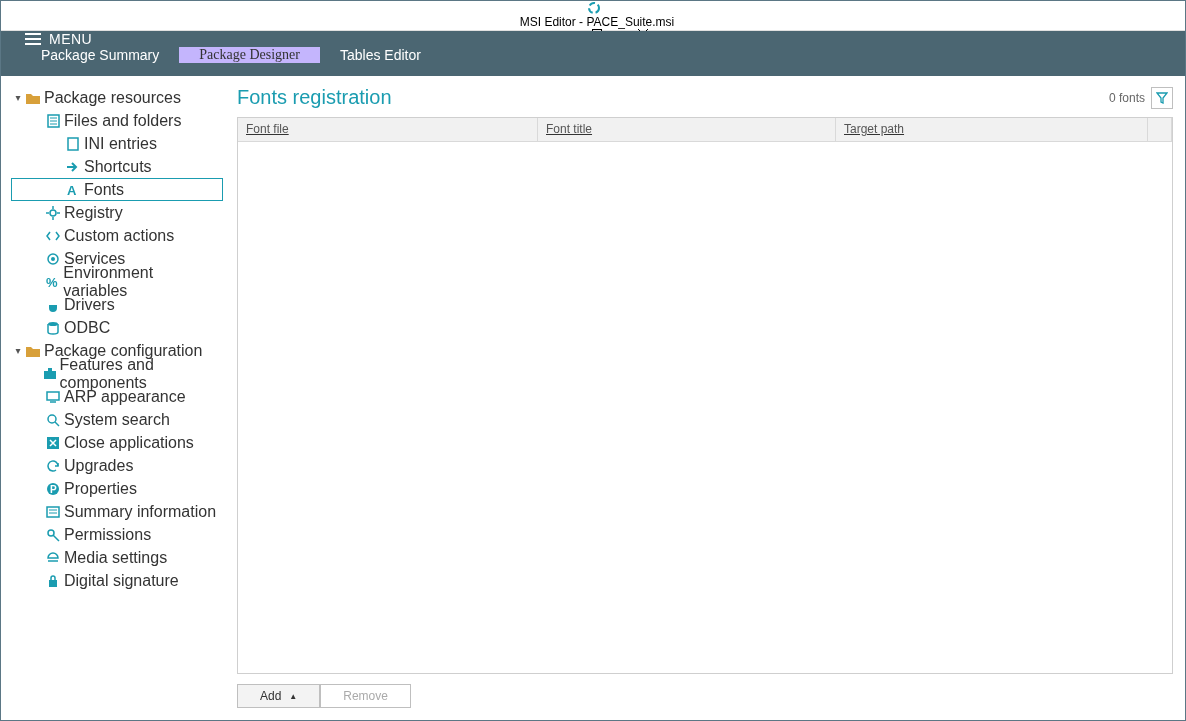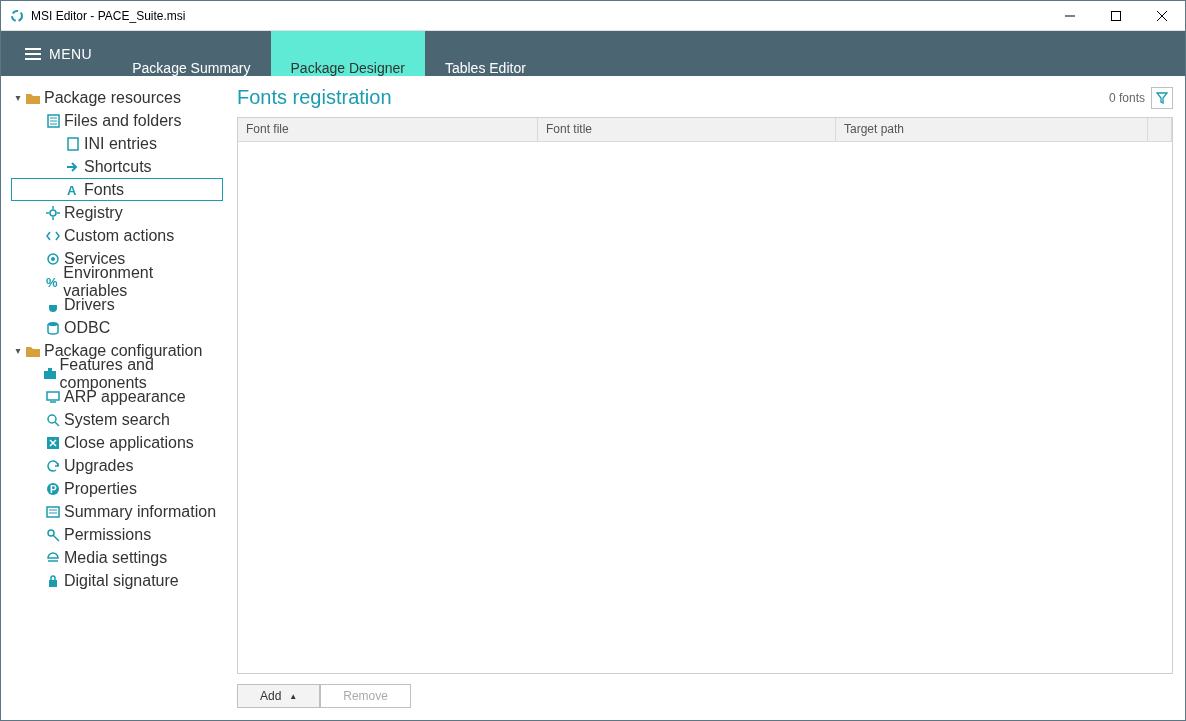--- a/index.html
+++ b/index.html
@@ -1,50 +1,50 @@
 <!DOCTYPE html>
 <html><head>
 <meta charset="utf-8">
 <style>
   * { box-sizing: border-box; }
   html, body { margin: 0; padding: 0; font-family: "Segoe UI", Arial, sans-serif; font-size: 13px; color: #333; background: #fff; }
   .window { width: 1186px; height: 721px; border: 1px solid #5b7785; display: flex; flex-direction: column; background: #fff; }
   
-  .titlebar { height: 30px; display: flex; align-items: center; padding: 0 0 0 8px; background: #fff; border-bottom: 1px solid #e0e0e0; }
+  .titlebar { height: 30px; display: flex; align-items: center; padding: 0 0 0 8px; background: #fff; border-bottom: 1px solid #e0e0e0; flex-direction: column; }
   .titlebar .app-icon { width: 16px; height: 16px; margin-right: 6px; display:flex; align-items:center; justify-content:center; }
   .titlebar .title { flex: 1; font-size: 12px; color: #000; }
   .win-controls { display: flex; height: 100%; }
   .win-btn { width: 46px; display: flex; align-items: center; justify-content: center; font-size: 14px; cursor: default; }
   
-  .menubar { height: 45px; background: #4b6672; display: flex; align-items: stretch; padding-left: 12px; }
+  .menubar { height: 45px; background: #4b6672; display: flex; align-items: stretch; padding-left: 12px; flex-direction: column; }
   .menu-main { display: flex; align-items: center; color: #fff; font-size: 14px; padding: 0 12px; cursor: pointer; letter-spacing: 0.5px; }
   .menu-main .ham { width:16px; display:inline-block; margin-right:8px; }
   .tabs { display: flex; align-items: stretch; margin-left: 8px; }
   .tab { display: flex; align-items: flex-end; padding: 0 20px; color: #fff; font-size: 14px; cursor: pointer; }
-  .tab.active { background: #5eead4; color: #333; }
+  .tab.active { background: #c4b5fd; color: #333; font-family: Liberation Serif, serif; }
   
   .body { flex: 1; display: flex; overflow: hidden; }
   
   .sidebar { width: 228px; padding: 10px 6px 10px 10px; overflow-y: auto; }
   .tree-row { display: flex; align-items: center; height: 23px; cursor: pointer; border:1px solid transparent; padding-right:4px;}
   .tree-row.selected { border:1px solid #1a9cb0; background:#fff; }
   .tree-row .caret { width: 12px; text-align: center; font-size: 10px; color: #555; }
   .tree-row .icon { width: 18px; display:flex; align-items:center; justify-content:center; color:#1a9cb0; }
   .tree-row .icon.folder { color:#d8a03a; }
   .tree-row .label { padding-left: 2px; font-size: 16px; color:#333;}
   .lvl0 { padding-left: 0px; }
   .lvl1 { padding-left: 20px; }
   .lvl2 { padding-left: 40px; }
   
   .main { flex: 1; display: flex; flex-direction: column; padding: 10px 12px 12px 8px; }
   .main-header { display:flex; align-items:center; }
   .main-title { font-size: 20px; color: #1a9cb0; font-weight: 400; flex:1;}
   .count { font-size: 12px; color:#666; margin-right:6px; }
   .filter-btn { width:22px; height:22px; border:1px solid #bfbfbf; display:flex; align-items:center; justify-content:center; color:#1a9cb0; cursor:pointer;}
-  .grid { border:1px solid #cfcfcf; margin-top:8px; flex:1; display:flex; flex-direction:column;}
+  .grid { border:1px solid #cfcfcf; margin-top:8px; flex:1; display:flex; flex-direction:column;text-decoration:underline;}
   .grid-header { display:flex; background:#f1f1f1; border-bottom:1px solid #d9d9d9; height:24px;}
   .grid-header .col { border-right:1px solid #d9d9d9; padding:4px 8px; font-size:12px; color:#555;}
   .grid-body { flex:1; background:#fff; }
   .col-file { width:300px; }
   .col-title { width:298px; }
   .col-path { flex:1; }
   .col-empty { width:24px; border-right:none;}
   .footer-buttons { display:flex; margin-top:10px;}
   .btn { height:24px; border:1px solid #bfbfbf; background:#f3f3f3; padding:0 22px; font-size:12px; display:flex; align-items:center; cursor:pointer; color:#333;}
   .btn .caret-up { margin-left:8px; font-size:8px;}

